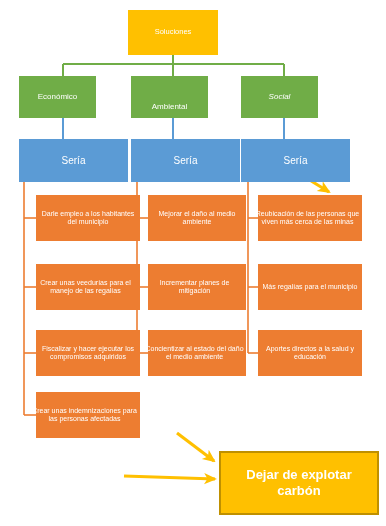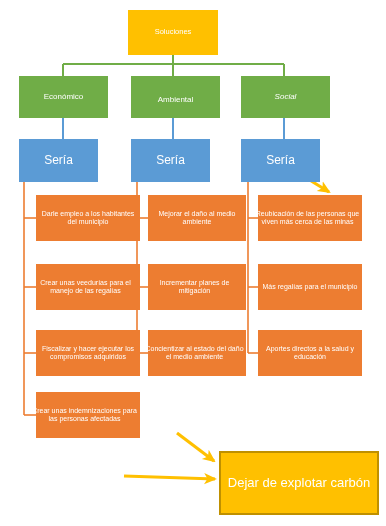--- a/index.html
+++ b/index.html
@@ -23,49 +23,49 @@
   }
   .node {
     position: absolute;
     box-sizing: border-box;
     display: flex;
     align-items: center;
     justify-content: center;
     text-align: center;
     color: #ffffff;
     line-height: 1.12;
-    padding: 13px 2px;
+    padding: 6px 2px;
   }
   .node span {
     display: block;
     width: 100%;
   }
   
   .n-root {
     left: 128px; top: 10px;
     width: 90px; height: 45px;
     background: #FFC000;
     font-size: 7.5px;
   }
   
   .n-cat {
     top: 76px;
-    width: 89px; height: 42px;
+    width: 77px; height: 42px;
     background: #70AD47;
     font-size: 8px;
   }
   .n-cat.c1 { left: 19px; }
   .n-cat.c2 { left: 131px; align-items: flex-end; }
   .n-cat.c3 { left: 241px; font-style: italic; }
   
   .n-ser {
     top: 139px;
-    width: 79px; height: 43px;
+    width: 109px; height: 43px;
     background: #5B9BD5;
-    font-size: 12px;
+    font-size: 10px;
     justify-content: flex-end;
   }
   .n-ser.c1 { left: 19px; }
   .n-ser.c2 { left: 131px; }
   .n-ser.c3 { left: 241px; }
   
   .n-leaf {
     background: #ED7D31;
     font-size: 7px;
     height: 46px;
@@ -86,20 +86,21 @@
     margin-left: -5px;
   }
   
   .n-goal {
     left: 219px; top: 451px;
     width: 160px; height: 64px;
     background: #FFC000;
     border: 2px solid #BF9000;
     font-size: 13px;
     line-height: 1.25;
+    font-weight: bold;
   }
 </style>
 </head>
 <body>
 
 <svg id="canvas" viewBox="0 0 386 526" xmlns="http://www.w3.org/2000/svg">
 
   <g stroke="#70AD47" stroke-width="2" fill="none">
     <path d="M173,55 L173,76"></path>
     <path d="M63,64 L284,64"></path>

